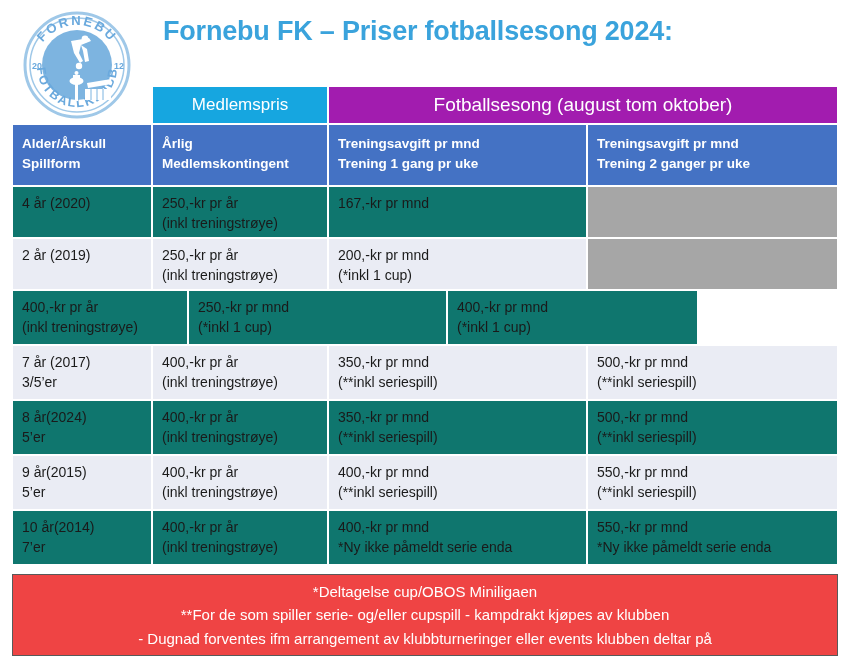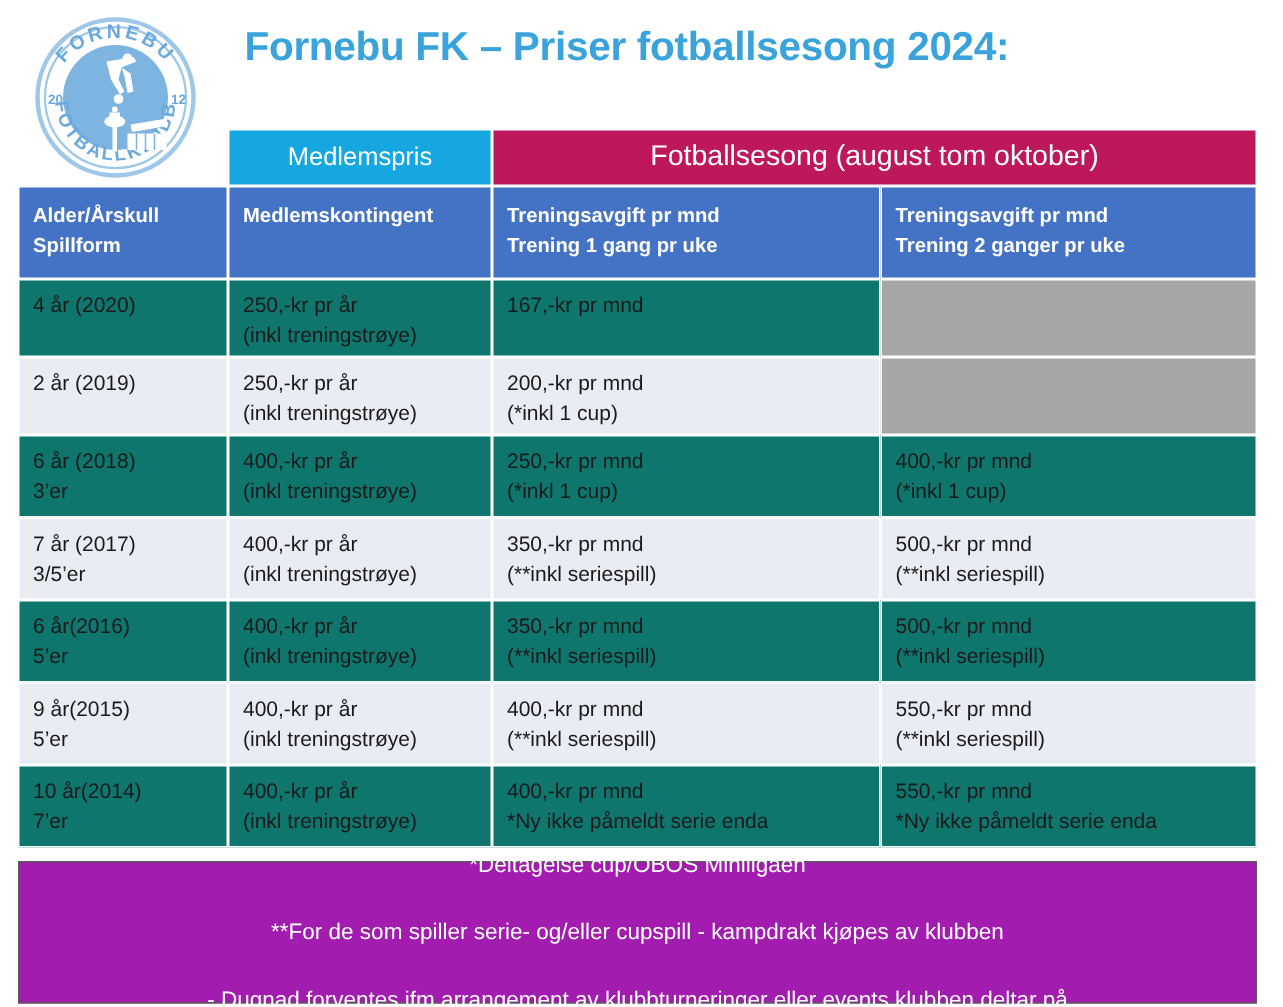--- a/index.html
+++ b/index.html
@@ -70,21 +70,21 @@
     color: #ffffff;
     font-size: 17px;
     display: flex;
     align-items: center;
     justify-content: center;
     box-sizing: border-box;
     border: 1px solid #ffffff;
   }
   .grp-green {
     flex: 1 1 auto;
-    background: #be185d;
+    background: #a21caf;
     color: #ffffff;
     font-size: 19px;
     display: flex;
     align-items: center;
     justify-content: center;
     box-sizing: border-box;
     border: 1px solid #ffffff;
   }
 
   
@@ -116,32 +116,31 @@
   .r1 { height: 52px; }
   .r2 { height: 52px; }
   .rn { height: 55px; }
 
   
   .footnotes {
     position: absolute;
     left: 12px;
     top: 574px;
     width: 826px;
-    height: 95px;
-    background: #a21caf;
+    height: 82px;
+    background: #ef4444;
     border: 1px solid #595959;
     box-sizing: border-box;
     color: #ffffff;
     font-size: 15px;
     display: flex;
     flex-direction: column;
     align-items: center;
     justify-content: center;
     line-height: 1.55;
-    gap: 22px;
   }
   .fn-line { white-space: nowrap; }
 </style>
 </head>
 <body>
 
 <div class="header">
 
   <div class="logo">
     <svg viewBox="0 0 128 118" width="128" height="118" xmlns="http://www.w3.org/2000/svg">
@@ -196,20 +195,21 @@
     <div class="grp-cyan">Medlemspris</div>
     <div class="grp-green">Fotballsesong (august tom oktober)</div>
   </div>
 
   <div class="row headrow">
     <div class="hcell c1">
       <div>Alder/Årskull</div>
       <div>Spillform</div>
     </div>
     <div class="hcell c2">
+      <div>Årlig</div>
       <div>Medlemskontingent</div>
     </div>
     <div class="hcell c3">
       <div>Treningsavgift pr mnd</div>
       <div>Trening 1 gang pr uke</div>
     </div>
     <div class="hcell c4">
       <div>Treningsavgift pr mnd</div>
       <div>Trening 2 ganger pr uke</div>
     </div>
@@ -241,24 +241,20 @@
       <div>(inkl treningstrøye)</div>
     </div>
     <div class="dcell c3">
       <div>200,-kr pr mnd</div>
       <div>(*inkl 1 cup)</div>
     </div>
     <div class="dcell c4 blank"></div>
   </div>
 
   <div class="row rn row-a">
-    <div class="dcell c1">
-      <div>6 år (2018)</div>
-      <div>3’er</div>
-    </div>
     <div class="dcell c2">
       <div>400,-kr pr år</div>
       <div>(inkl treningstrøye)</div>
     </div>
     <div class="dcell c3">
       <div>250,-kr pr mnd</div>
       <div>(*inkl 1 cup)</div>
     </div>
     <div class="dcell c4">
       <div>400,-kr pr mnd</div>
@@ -280,21 +276,21 @@
       <div>(**inkl seriespill)</div>
     </div>
     <div class="dcell c4">
       <div>500,-kr pr mnd</div>
       <div>(**inkl seriespill)</div>
     </div>
   </div>
 
   <div class="row rn row-a">
     <div class="dcell c1">
-      <div>6 år(2016)</div>
+      <div>8 år(2024)</div>
       <div>5’er</div>
     </div>
     <div class="dcell c2">
       <div>400,-kr pr år</div>
       <div>(inkl treningstrøye)</div>
     </div>
     <div class="dcell c3">
       <div>350,-kr pr mnd</div>
       <div>(**inkl seriespill)</div>
     </div>

